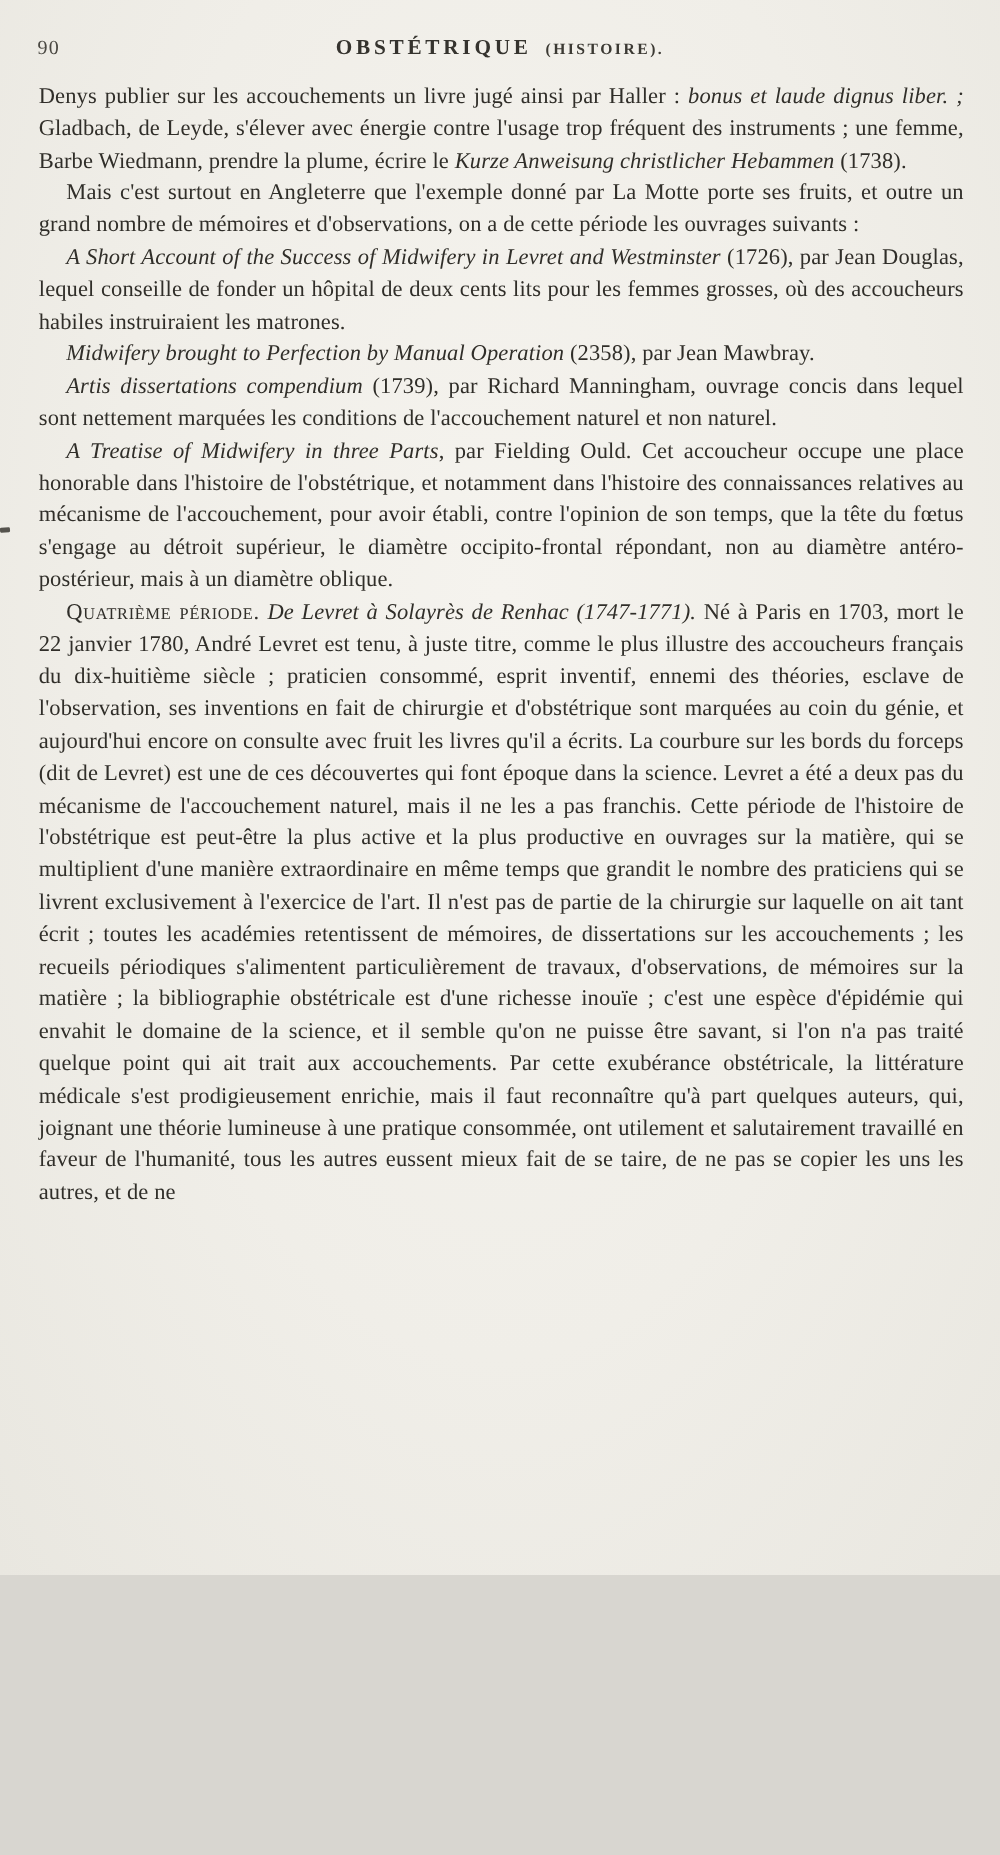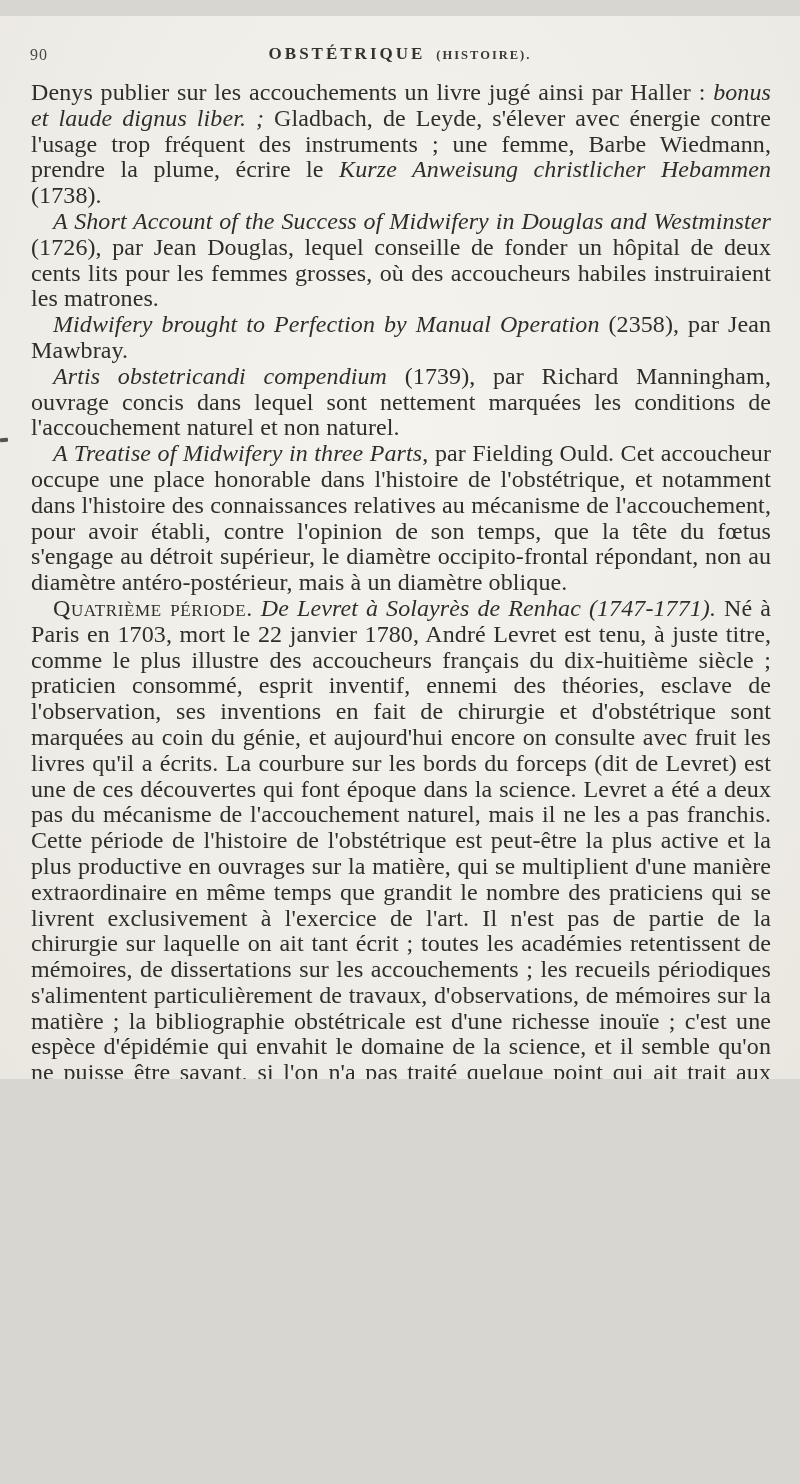--- a/index.html
+++ b/index.html
@@ -3,22 +3,22 @@
 <meta charset="utf-8">
 <style>
   html, body {
     margin: 0;
     padding: 0;
     background: #d8d6d0;
   }
   .page {
     position: relative;
     width: 800px;
-    height: 1063px;
-    margin: 16px auto;
+    height: 1260px;
+    margin: 0 auto;
     background: radial-gradient(ellipse at 50% 38%, #f5f3ee 0%, #f0eee8 55%, #e9e7e0 100%);
     font-family: "Liberation Serif", serif;
     color: #32302b;
     overflow: hidden;
   }
   .running-head {
     position: absolute;
     top: 28px;
     left: 0;
     right: 0;
@@ -48,21 +48,21 @@
     font-weight: bold;
     letter-spacing: 2px;
     margin-left: 7px;
     color: #3b3933;
   }
   .text-block {
     position: absolute;
     top: 64px;
     left: 31px;
     width: 740px;
-    font-size: 24px;
+    font-size: 18px;
     line-height: 25.8px;
     text-align: justify;
     letter-spacing: 0.1px;
     color: #302e29;
   }
   .para { margin: 0; }
   .para.indent { text-indent: 22px; }
   .it { font-style: italic; }
   .sc { font-variant: small-caps; letter-spacing: 0.6px; }
   .rg {}
@@ -101,22 +101,23 @@
   <div class="running-head">
     <span class="page-number">90</span>
     <span class="head-center">
       <span class="head-main">OBSTÉTRIQUE</span>
       <span class="head-sub">(HISTOIRE).</span>
     </span>
   </div>
 
   <div class="text-block">
       <p class="para"><span class="rg">Denys publier sur les accouchements un livre jugé ainsi par Haller : </span><span class="it">bonus et laude dignus liber. ;</span><span class="rg"> Gladbach, de Leyde, s'élever avec énergie contre l'usage trop fréquent des instruments ; une femme, Barbe Wiedmann, prendre la plume, écrire le </span><span class="it">Kurze Anweisung christlicher Hebammen</span><span class="rg"> (1738).</span></p>
-      <p class="para indent"><span class="it">A Short Account of the Success of Midwifery in Douglas and Westminster</span><span class="rg"> (1726), par Jean Douglas, lequel conseille de fonder un hôpital de deux cents lits pour les femmes grosses, où des accoucheurs habiles instruiraient les matrones.</span></p>
+      <p class="para indent"><span class="rg">Mais c'est surtout en Angleterre que l'exemple donné par La Motte porte ses fruits, et outre un grand nombre de mémoires et d'observations, on a de cette période les ouvrages suivants :</span></p>
+      <p class="para indent"><span class="it">A Short Account of the Success of Midwifery in Levret and Westminster</span><span class="rg"> (1726), par Jean Douglas, lequel conseille de fonder un hôpital de deux cents lits pour les femmes grosses, où des accoucheurs habiles instruiraient les matrones.</span></p>
       <p class="para indent"><span class="it">Midwifery brought to Perfection by Manual Operation</span><span class="rg"> (2358), par Jean Mawbray.</span></p>
-      <p class="para indent"><span class="it">Artis obstetricandi compendium</span><span class="rg"> (1739), par Richard Manningham, ouvrage concis dans lequel sont nettement marquées les conditions de l'accouchement naturel et non naturel.</span></p>
+      <p class="para indent"><span class="it">Artis dissertations compendium</span><span class="rg"> (1739), par Richard Manningham, ouvrage concis dans lequel sont nettement marquées les conditions de l'accouchement naturel et non naturel.</span></p>
       <p class="para indent"><span class="it">A Treatise of Midwifery in three Parts</span><span class="rg">, par Fielding Ould. Cet accoucheur occupe une place honorable dans l'histoire de l'obstétrique, et notamment dans l'histoire des connaissances relatives au mécanisme de l'accouchement, pour avoir établi, contre l'opinion de son temps, que la tête du fœtus s'engage au détroit supérieur, le diamètre occipito-frontal répondant, non au diamètre antéro-postérieur, mais à un diamètre oblique.</span></p>
       <p class="para indent"><span class="sc">Quatrième période.</span><span class="rg"> </span><span class="it">De Levret à Solayrès de Renhac (1747-1771).</span><span class="rg">  Né à Paris en 1703, mort le 22 janvier 1780, André Levret est tenu, à juste titre, comme le plus illustre des accoucheurs français du dix-huitième siècle ; praticien consommé, esprit inventif, ennemi des théories, esclave de l'observation, ses inventions en fait de chirurgie et d'obstétrique sont marquées au coin du génie, et aujourd'hui encore on consulte avec fruit les livres qu'il a écrits. La courbure sur les bords du forceps (dit de Levret) est une de ces découvertes qui font époque dans la science. Levret a été a deux pas du mécanisme de l'accouchement naturel, mais il ne les a pas franchis. Cette période de l'histoire de l'obstétrique est peut-être la plus active et la plus productive en ouvrages sur la matière, qui se multiplient d'une manière extraordinaire en même temps que grandit le nombre des praticiens qui se livrent exclusivement à l'exercice de l'art. Il n'est pas de partie de la chirurgie sur laquelle on ait tant écrit ; toutes les académies retentissent de mémoires, de dissertations sur les accouchements ; les recueils périodiques s'alimentent particulièrement de travaux, d'observations, de mémoires sur la matière ; la bibliographie obstétricale est d'une richesse inouïe ; c'est une espèce d'épidémie qui envahit le domaine de la science, et il semble qu'on ne puisse être savant, si l'on n'a pas traité quelque point qui ait trait aux accouchements. Par cette exubérance obstétricale, la littérature médicale s'est prodigieusement enrichie, mais il faut reconnaître qu'à part quelques auteurs, qui, joignant une théorie lumineuse à une pratique consommée, ont utilement et salutairement travaillé en faveur de l'humanité, tous les autres eussent mieux fait de se taire, de ne pas se copier les uns les autres, et de ne</span></p>
     </div>
 
   <div class="margin-mark"></div>
   <div class="bottom-smudge"></div>
 </div>
 
 </body></html>

